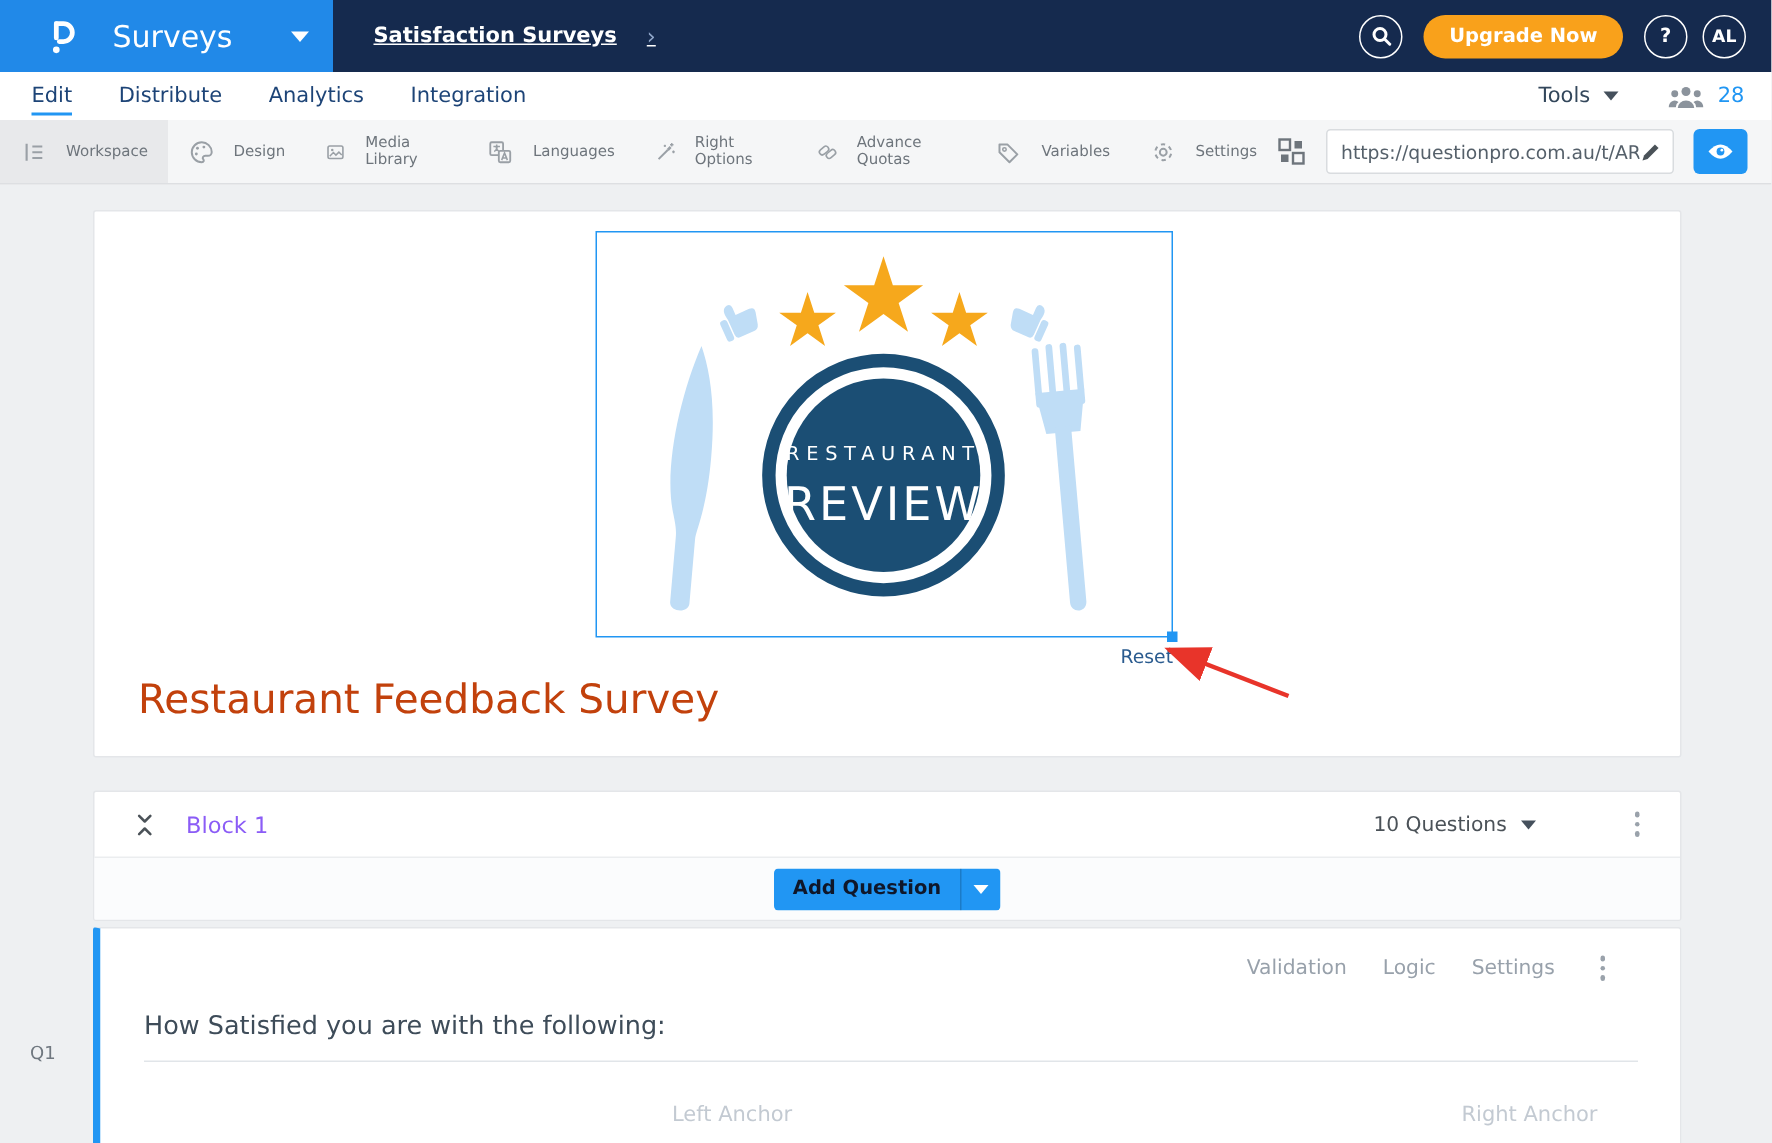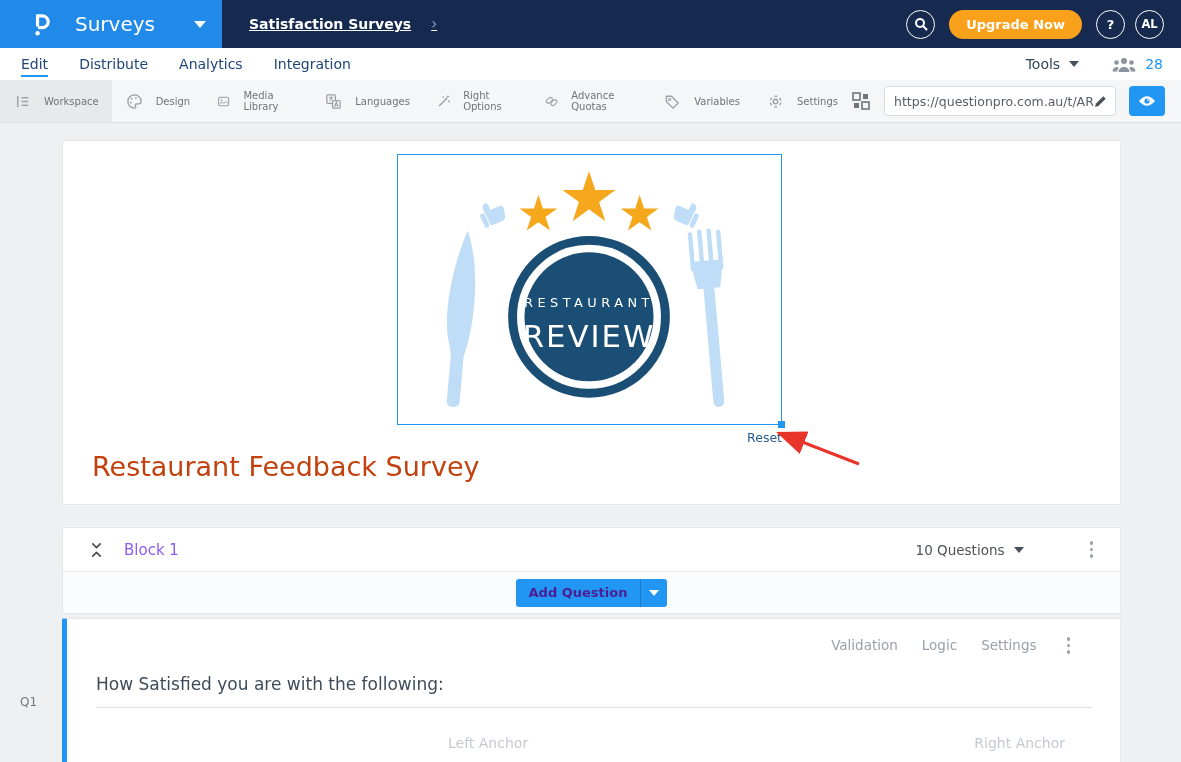--- a/index.html
+++ b/index.html
@@ -66,21 +66,21 @@
   .block-header { height:44px; display:flex; align-items:center; padding:0 21px 0 26px;
                   border-bottom:1px solid #ebedef; }
   .block-name { margin-left:20px; font-size:15px; color:#8b5cf6; }
   .block-right { margin-left:auto; display:flex; align-items:center; }
   .q-count { display:flex; align-items:center; gap:9px; font-size:13.5px; color:#4b5258;
              margin-right:60px; cursor:pointer; }
   .kebab { display:flex; flex-direction:column; gap:3px; padding:4px 6px; cursor:pointer; }
   .kebab i { width:3.5px; height:3.5px; border-radius:50%; background:#9aa2ab; display:block; }
   .addq-row { height:41px; background:#fbfcfd; display:flex; align-items:center; justify-content:center; }
   .addq-btn { display:flex; height:28px; border-radius:3px; overflow:hidden; cursor:pointer; }
-  .addq-main { background:#2196f3; color:#4c1d95; font-size:13px; font-weight:700;
+  .addq-main { background:#2196f3; color:#0f172a; font-size:13px; font-weight:700;
                padding:0 13px; display:flex; align-items:center; }
   .addq-caret { background:#2196f3; width:27px; border-left:1px solid rgba(0,0,0,0.18);
                 display:flex; align-items:center; justify-content:center; }
   .addq-caret b { width:0; height:0; border-left:5px solid transparent; border-right:5px solid transparent;
                   border-top:6px solid #fff; }
 
   .question-card { position:relative; margin-top:4px; height:210px; border-left:5px solid #2196f3; }
   .q-actions { position:absolute; top:14px; right:44px; display:flex; align-items:center; gap:24px;
                font-size:13.5px; color:#98a1ab; }
   .q-action { cursor:pointer; }

